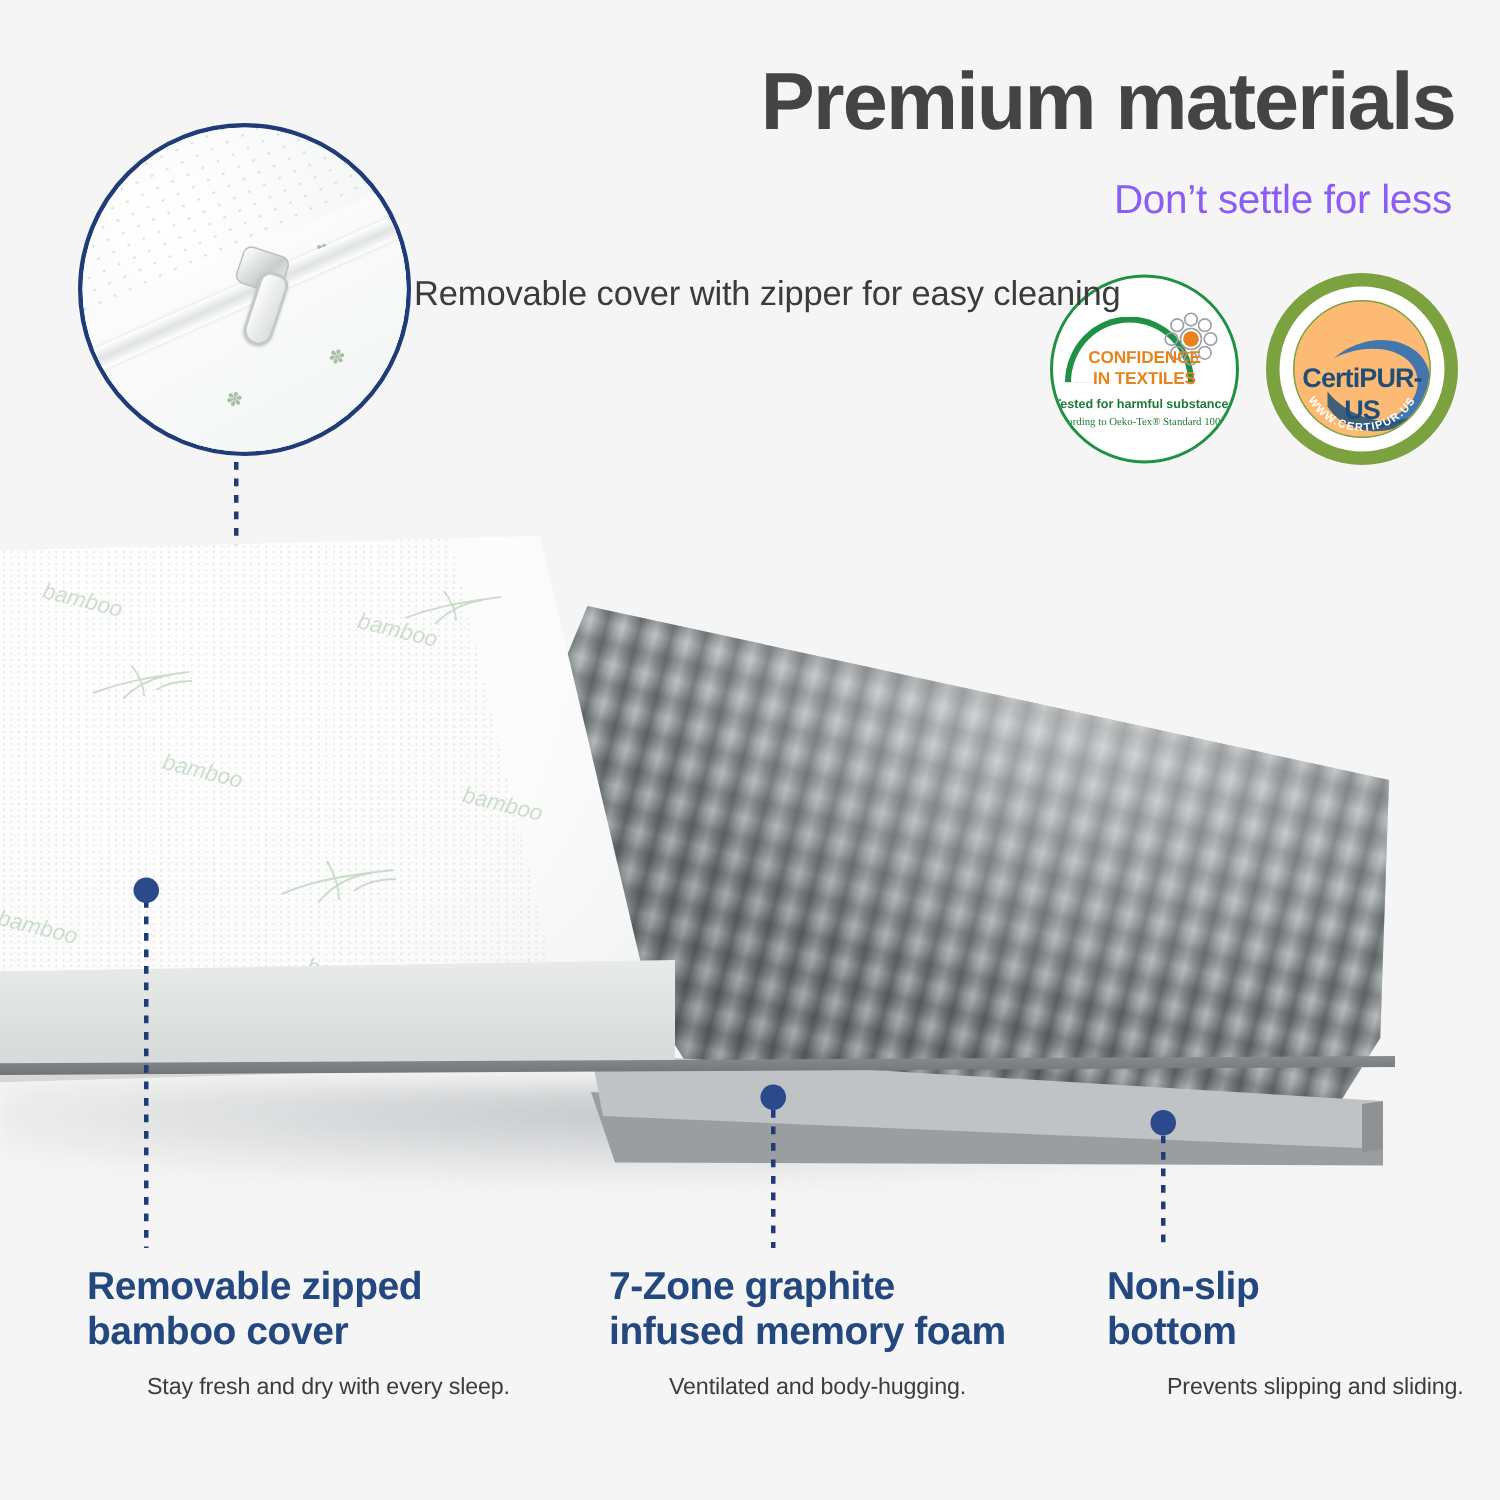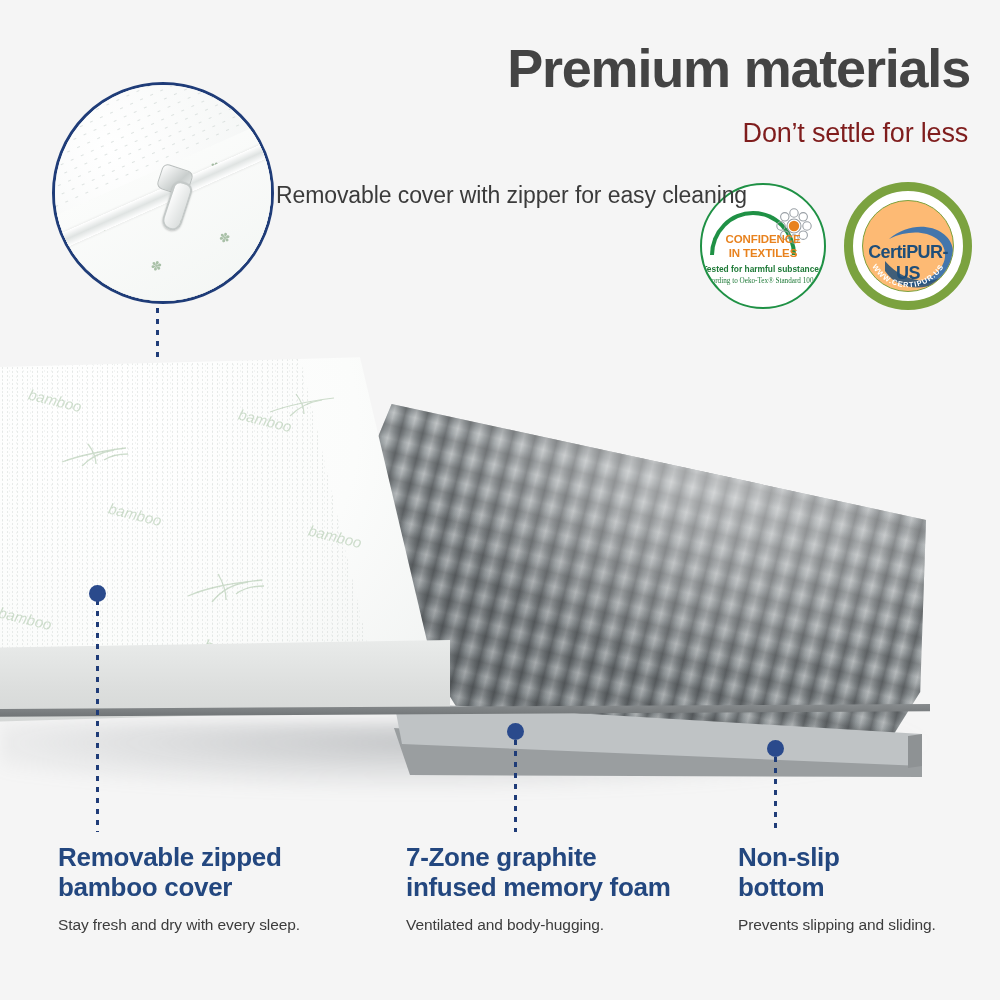--- a/index.html
+++ b/index.html
@@ -26,21 +26,21 @@
     font-weight: bold;
     color: #444444;
     letter-spacing: -1.2px;
     text-align: right;
     line-height: 1.05;
   }
   .subhead {
     position: absolute;
     right: 32px; top: 118px;
     font-size: 27px;
-    color: #7f1d1d;
+    color: #8b5cf6;
     text-align: right;
     letter-spacing: -0.2px;
   }
 
   
   .badges {
     position: absolute;
     right: 28px; top: 182px;
     display: flex;
     gap: 18px;
@@ -358,20 +358,21 @@
     color: #23477f;
     line-height: 1.17;
     letter-spacing: -0.3px;
     white-space: pre-line;
   }
   .f-sub {
     margin-top: 13px;
     font-size: 15.5px;
     color: #3c3c3c;
     letter-spacing: -0.1px;
+    margin-left: 40px;
   }
   .feature.f1 { left: 58px; top: 0; width: 320px; }
   .feature.f2 { left: 406px; top: 0; width: 330px; }
   .feature.f3 { left: 738px; top: 0; width: 250px; }
 </style>
 </head>
 <body>
 
 <div class="stage">
 

